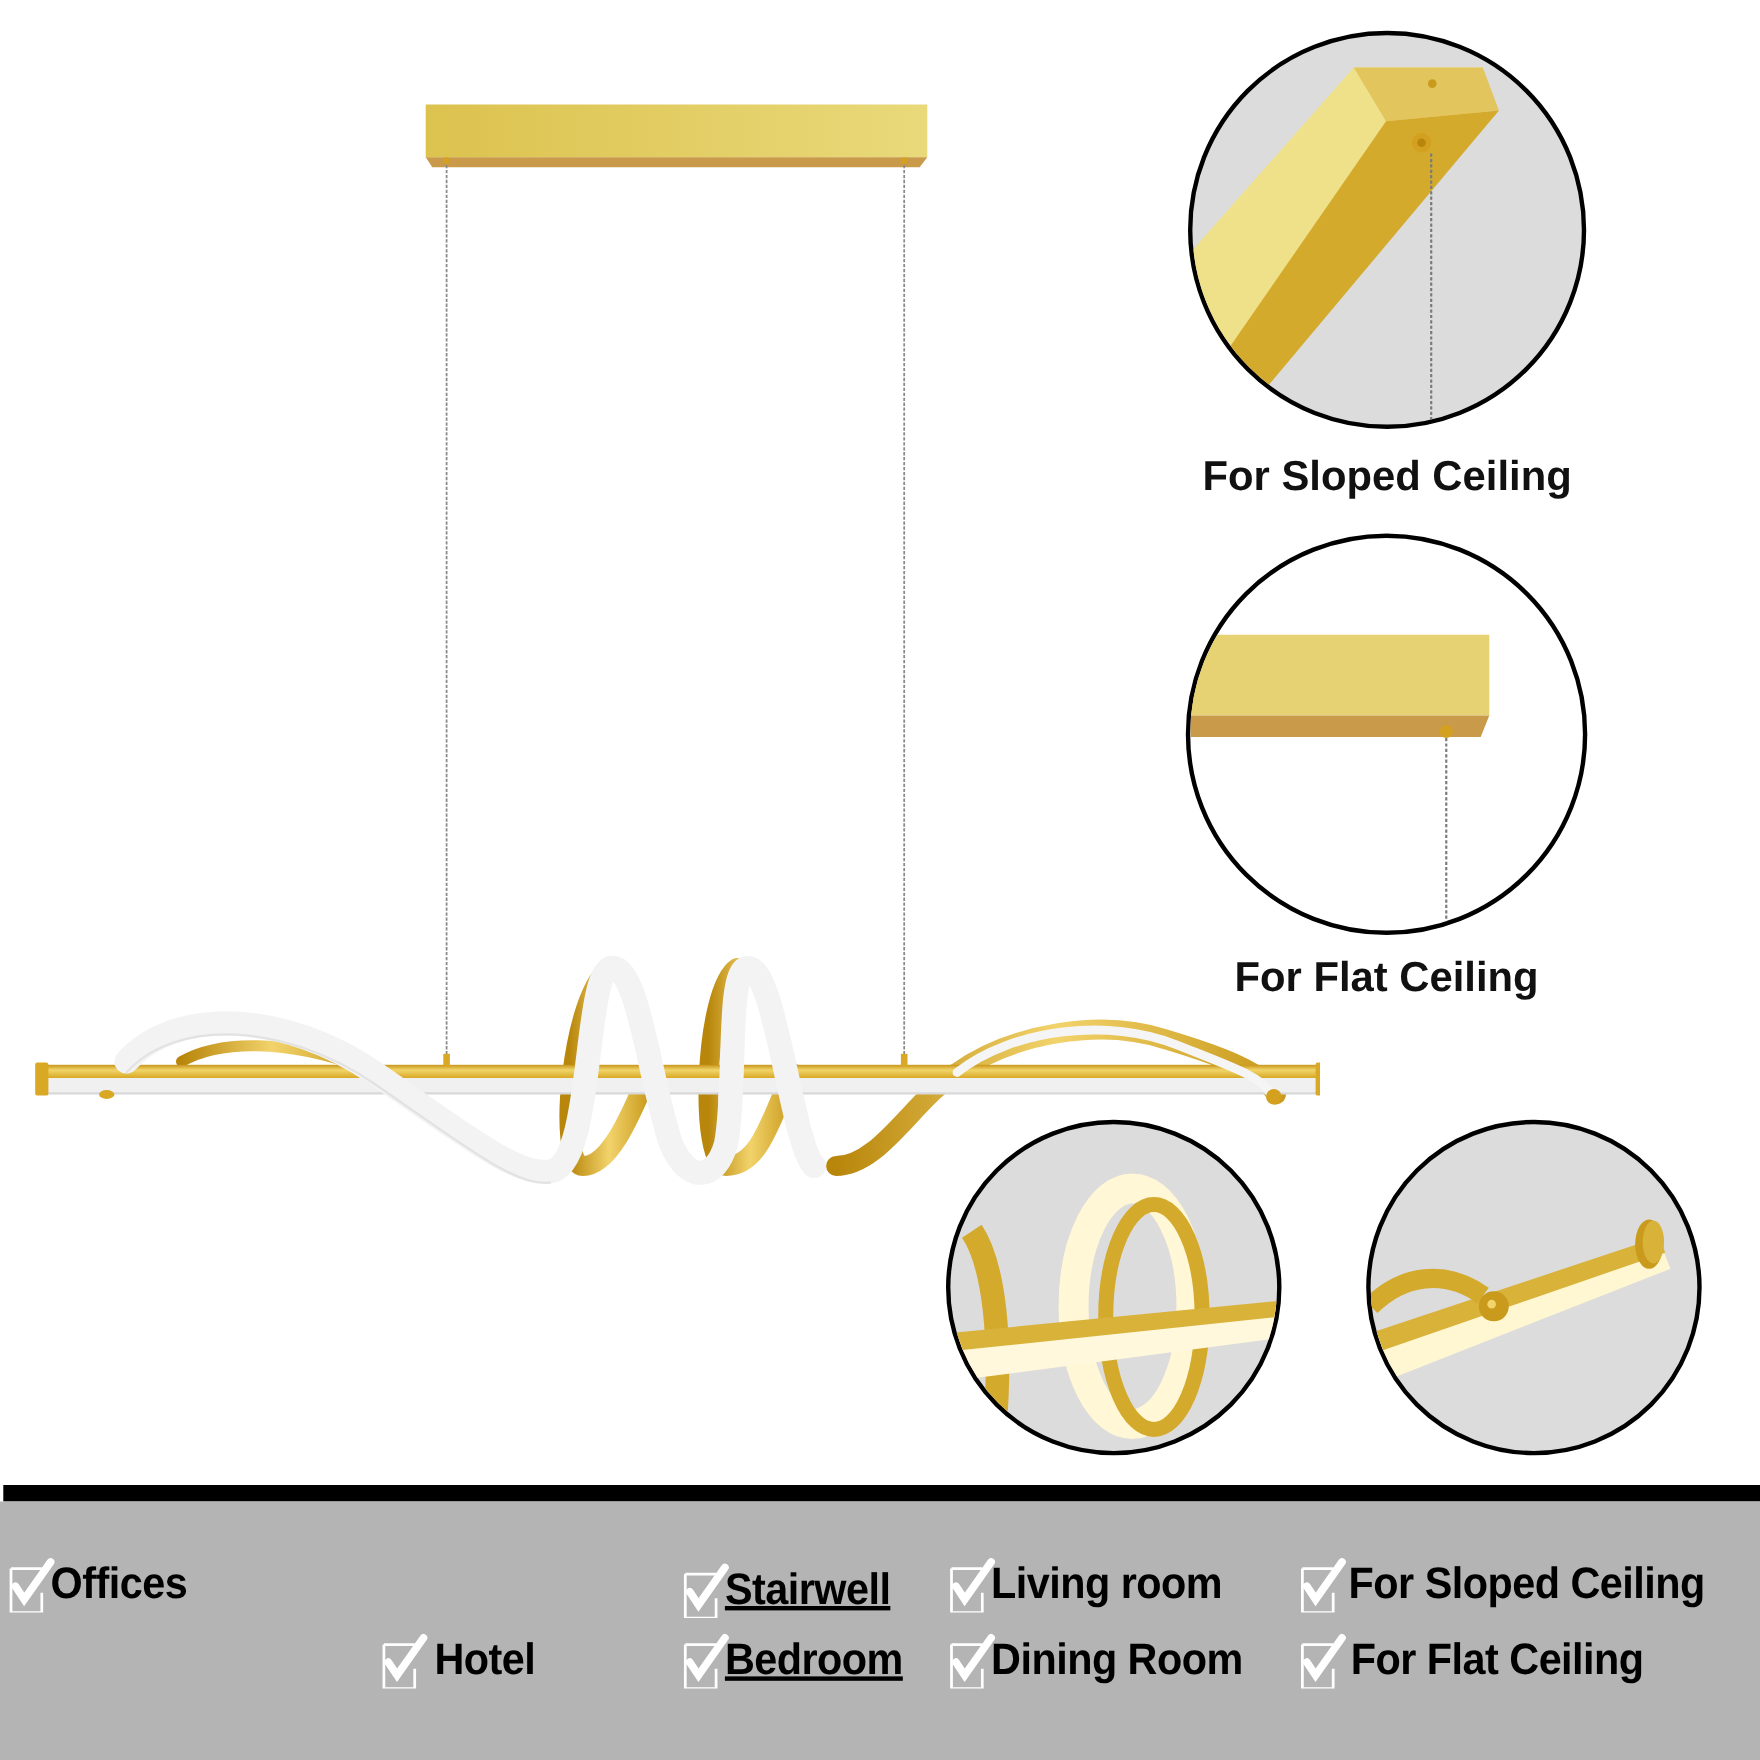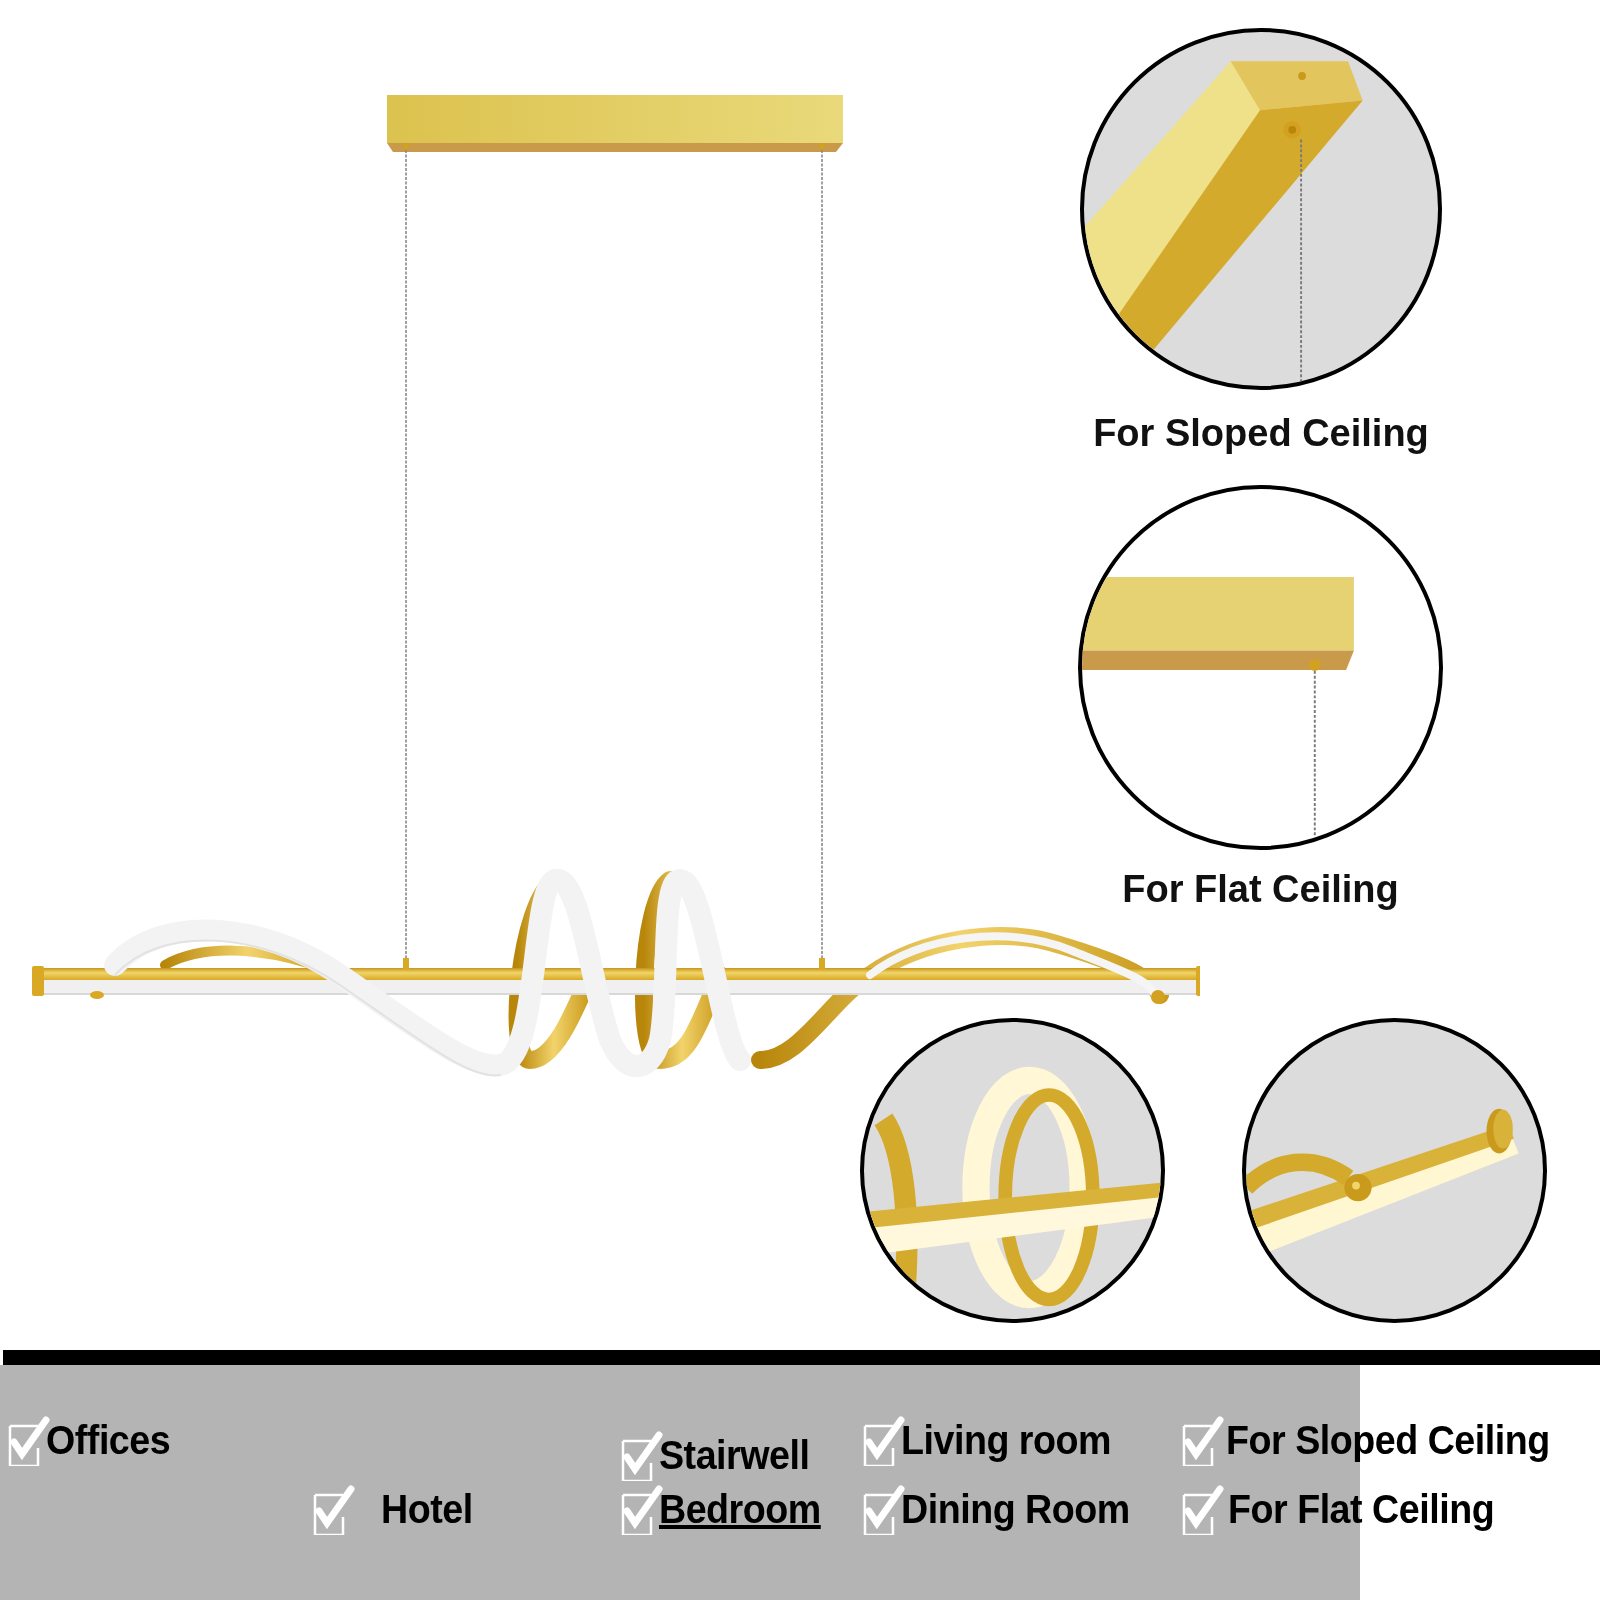--- a/index.html
+++ b/index.html
@@ -16,21 +16,21 @@
       overflow: hidden; box-sizing: border-box;
     }
     .detail-circle svg { position: absolute; left: 0; top: 0; width: 100%; height: 100%; }
 
     .circle-label {
       position: absolute; font-weight: 700; font-size: 38px; color: #111;
       white-space: nowrap; text-align: center;
     }
 
     .divider-bar { position: absolute; left: 3px; top: 1350px; width: 1597px; height: 15px; background: #000; }
-    .features-panel { position: absolute; left: 0; top: 1365px; width: 1360px; height: 235px; background: #b4b4b4; }
+    .features-panel { position: absolute; left: 0; top: 1365px; width: 1600px; height: 235px; background: #b4b4b4; }
 
     .feature-item { position: absolute; display: flex; align-items: flex-end; height: 60px; }
     .check-box { position: relative; width: 30px; height: 44px; margin-right: 8px; }
     .check-box svg { position: absolute; left: 0; top: 0; }
     .feature-label {
       font-weight: 700; font-size: 40px; color: #000; line-height: 1;
       letter-spacing: -0.5px; white-space: nowrap; transform: scaleX(0.94); transform-origin: left bottom;
     }
   </style>
 </head>
@@ -149,31 +149,31 @@
       <svg width="42" height="50" viewBox="0 0 42 50">
           <path d="M2 10 H30 M2 10 V50 H30 V32" fill="none" stroke="#fff" stroke-width="2.5"></path>
           <path d="M6 26 L14 38 L38 4" fill="none" stroke="#fff" stroke-width="7" stroke-linecap="round"></path>
         </svg>
     </span>
     <span class="feature-label">Offices</span>
   </div>
 
 
 
-  <div class="feature-item" style="left:313px; top:104px;gap:20px;">
+  <div class="feature-item" style="left:347px; top:104px;">
     <span class="check-box" style="margin-right:18px;">
       <svg width="42" height="50" viewBox="0 0 42 50">
           <path d="M2 10 H30 M2 10 V50 H30 V32" fill="none" stroke="#fff" stroke-width="2.5"></path>
           <path d="M6 26 L14 38 L38 4" fill="none" stroke="#fff" stroke-width="7" stroke-linecap="round"></path>
         </svg>
     </span>
     <span class="feature-label">Hotel</span>
   </div>
 
-  <div class="feature-item" style="left:621px; top:50px;">
+  <div class="feature-item" style="left:621px; top:40px;text-decoration:underline;">
     <span class="check-box">
       <svg width="42" height="50" viewBox="0 0 42 50">
           <path d="M2 10 H30 M2 10 V50 H30 V32" fill="none" stroke="#fff" stroke-width="2.5"></path>
           <path d="M6 26 L14 38 L38 4" fill="none" stroke="#fff" stroke-width="7" stroke-linecap="round"></path>
         </svg>
     </span>
     <span class="feature-label">Stairwell</span>
   </div>
 
   <div class="feature-item" style="left:621px; top:104px;text-decoration:underline;">

